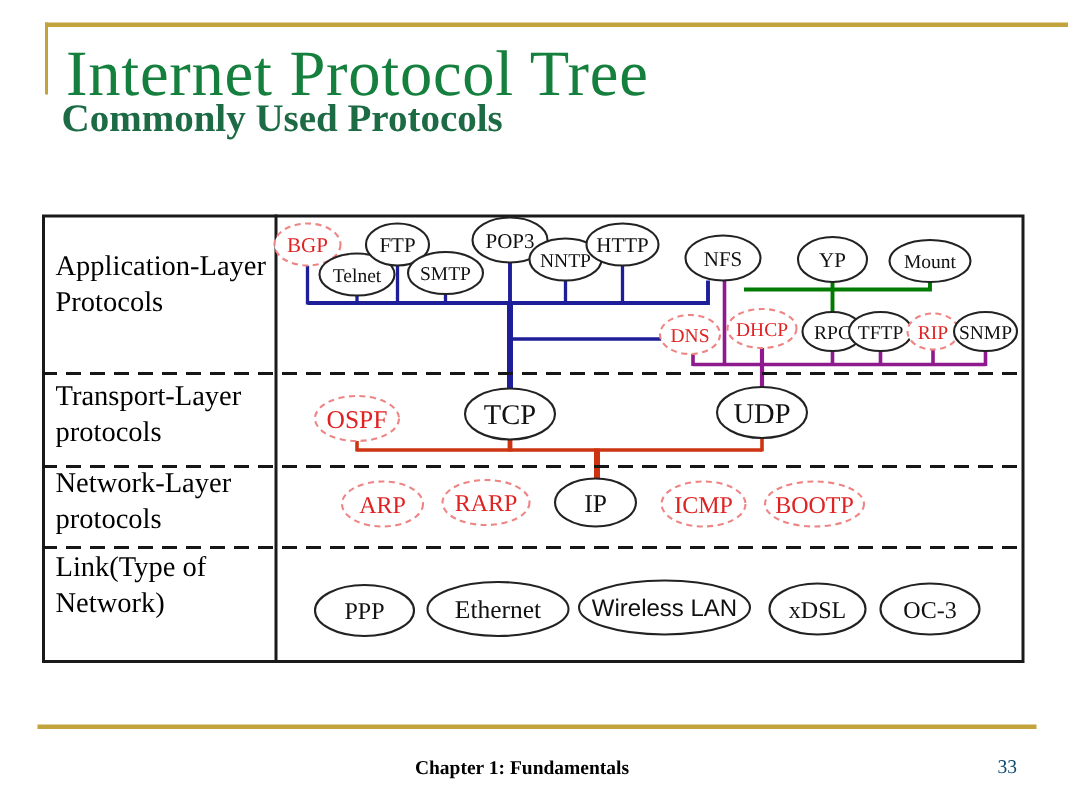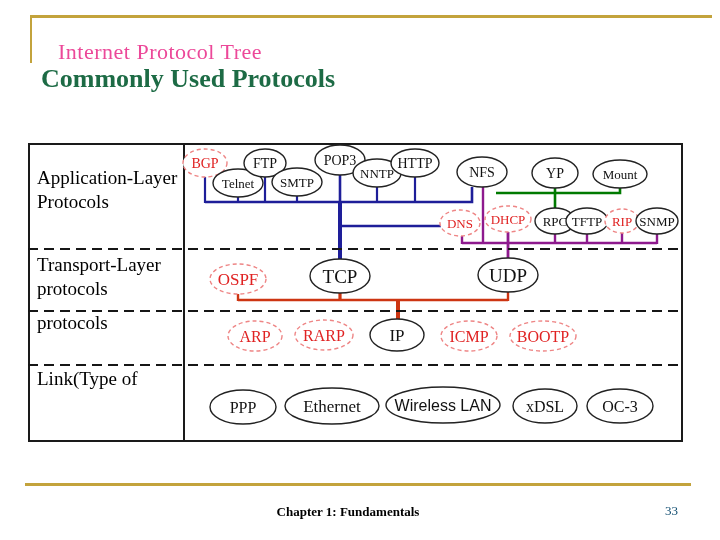--- a/index.html
+++ b/index.html
@@ -3,22 +3,22 @@
 <meta charset="utf-8">
 <style>
   html,body{margin:0;padding:0}
   body{
     width:720px;height:540px;position:relative;overflow:hidden;
     background:#ffffff;font-family:"Liberation Serif",serif;
   }
   .gold-top{position:absolute;left:30px;top:15px;width:682px;height:3px;background:#c3a33c}
   .gold-left{position:absolute;left:30px;top:15px;width:2px;height:48px;background:#c3a33c}
   .gold-bottom{position:absolute;left:25px;top:483px;width:666px;height:3px;background:#c3a33c}
-  .title{position:absolute;left:43px;top:24px;margin:15px;font-size:22px;font-weight:normal;
-    color:#ec4899;white-space:nowrap;letter-spacing:0.5px}
+  .title{position:absolute;left:43px;top:24px;margin:1px;font-size:43px;font-weight:normal;
+    color:#15803d;white-space:nowrap;letter-spacing:0.5px}
   .subtitle{position:absolute;left:41px;top:64px;margin:0;font-size:26px;font-weight:bold;
     color:#1d6b45;white-space:nowrap}
   .table-frame{position:absolute;left:28px;top:143px;width:651px;height:295px;border:2px solid #1a1a1a}
   .col-divider{position:absolute;left:183px;top:143px;width:2px;height:299px;background:#1a1a1a}
   .row-label{position:absolute;left:37px;color:#000;font-size:19px;line-height:24px;white-space:nowrap}
   #row1{top:166px}
   #row2{top:253px}
   #row3{top:311px}
   #row4{top:367px}
   .diagram{position:absolute;left:0;top:0;width:720px;height:540px}
@@ -43,24 +43,26 @@
 
   <div class="row-label" id="row1">
     <div>Application-Layer</div>
     <div>Protocols</div>
   </div>
   <div class="row-label" id="row2">
     <div>Transport-Layer</div>
     <div>protocols</div>
   </div>
   <div class="row-label" id="row3">
+    <div>Network-Layer</div>
     <div>protocols</div>
   </div>
   <div class="row-label" id="row4">
     <div>Link(Type of</div>
+    <div>Network)</div>
   </div>
 
   <svg class="diagram" viewBox="0 0 720 540">
       <polyline points="205,202 472,202 472,187" fill="none" stroke="#1e1e99" stroke-width="2.6"></polyline>
       <polyline points="205,177 205,203" fill="none" stroke="#1e1e99" stroke-width="2.2"></polyline>
       <polyline points="238,197 238,203" fill="none" stroke="#1e1e99" stroke-width="2.2"></polyline>
       <polyline points="265,177 265,203" fill="none" stroke="#1e1e99" stroke-width="2.2"></polyline>
       <polyline points="297,196 297,203" fill="none" stroke="#1e1e99" stroke-width="2.2"></polyline>
       <polyline points="340,175 340,203" fill="none" stroke="#1e1e99" stroke-width="2.6"></polyline>
       <polyline points="377,187 377,203" fill="none" stroke="#1e1e99" stroke-width="2.2"></polyline>

